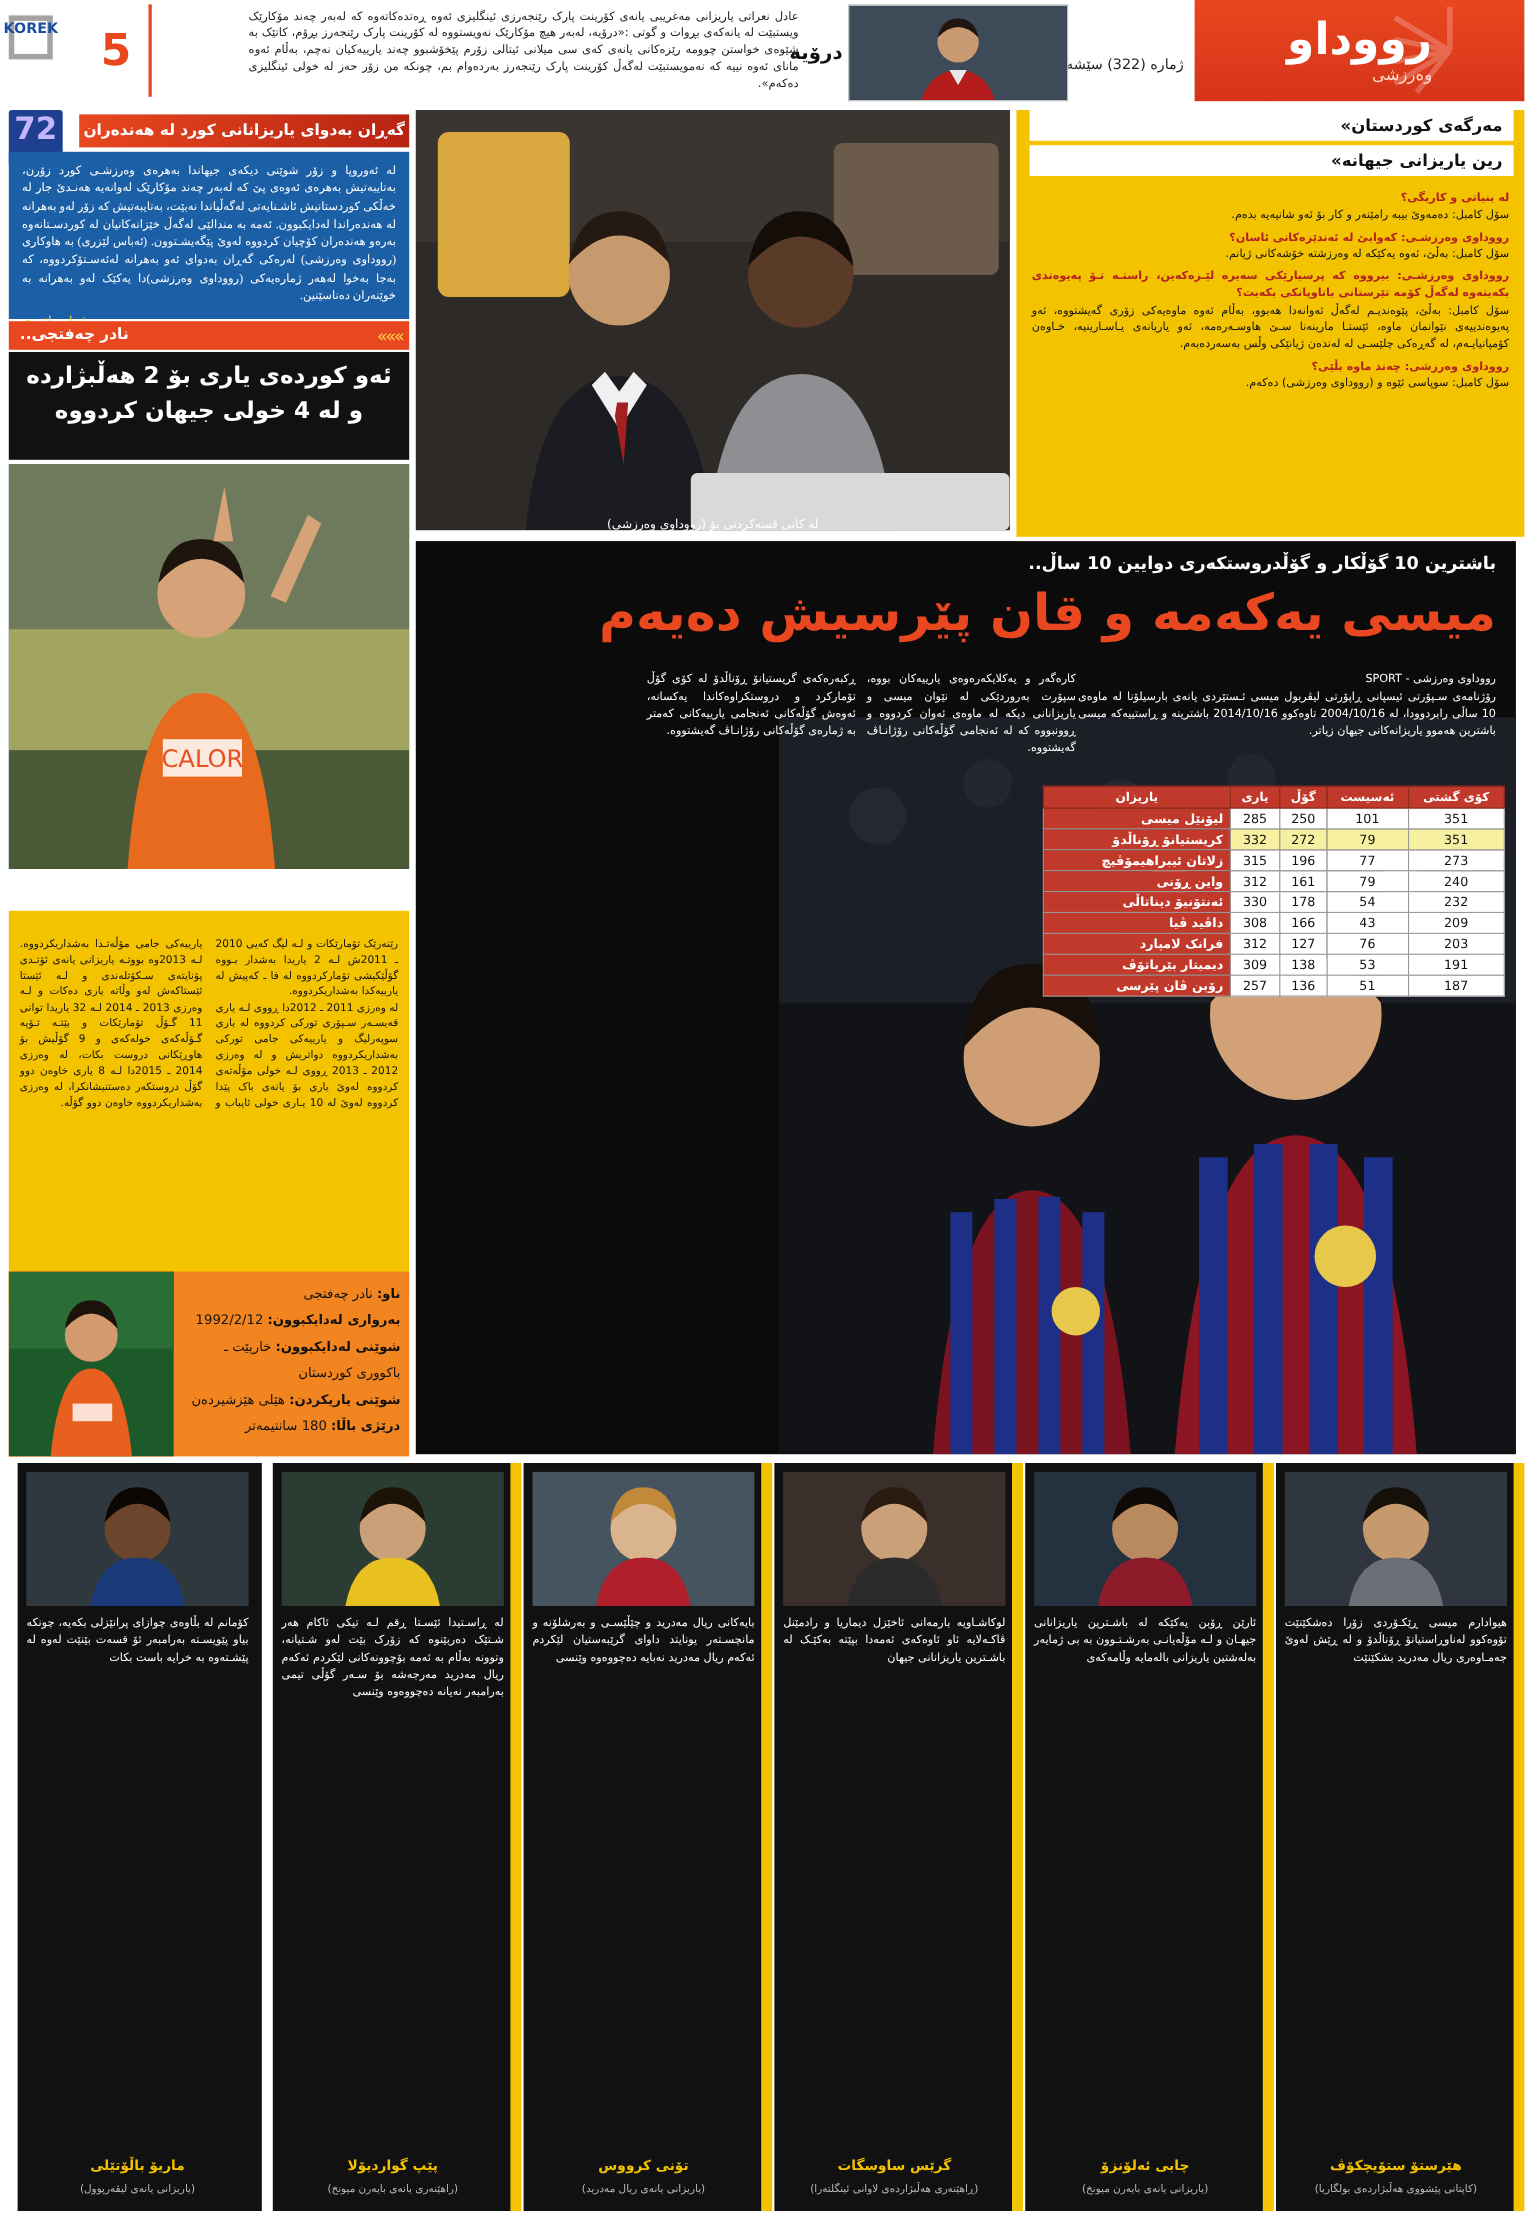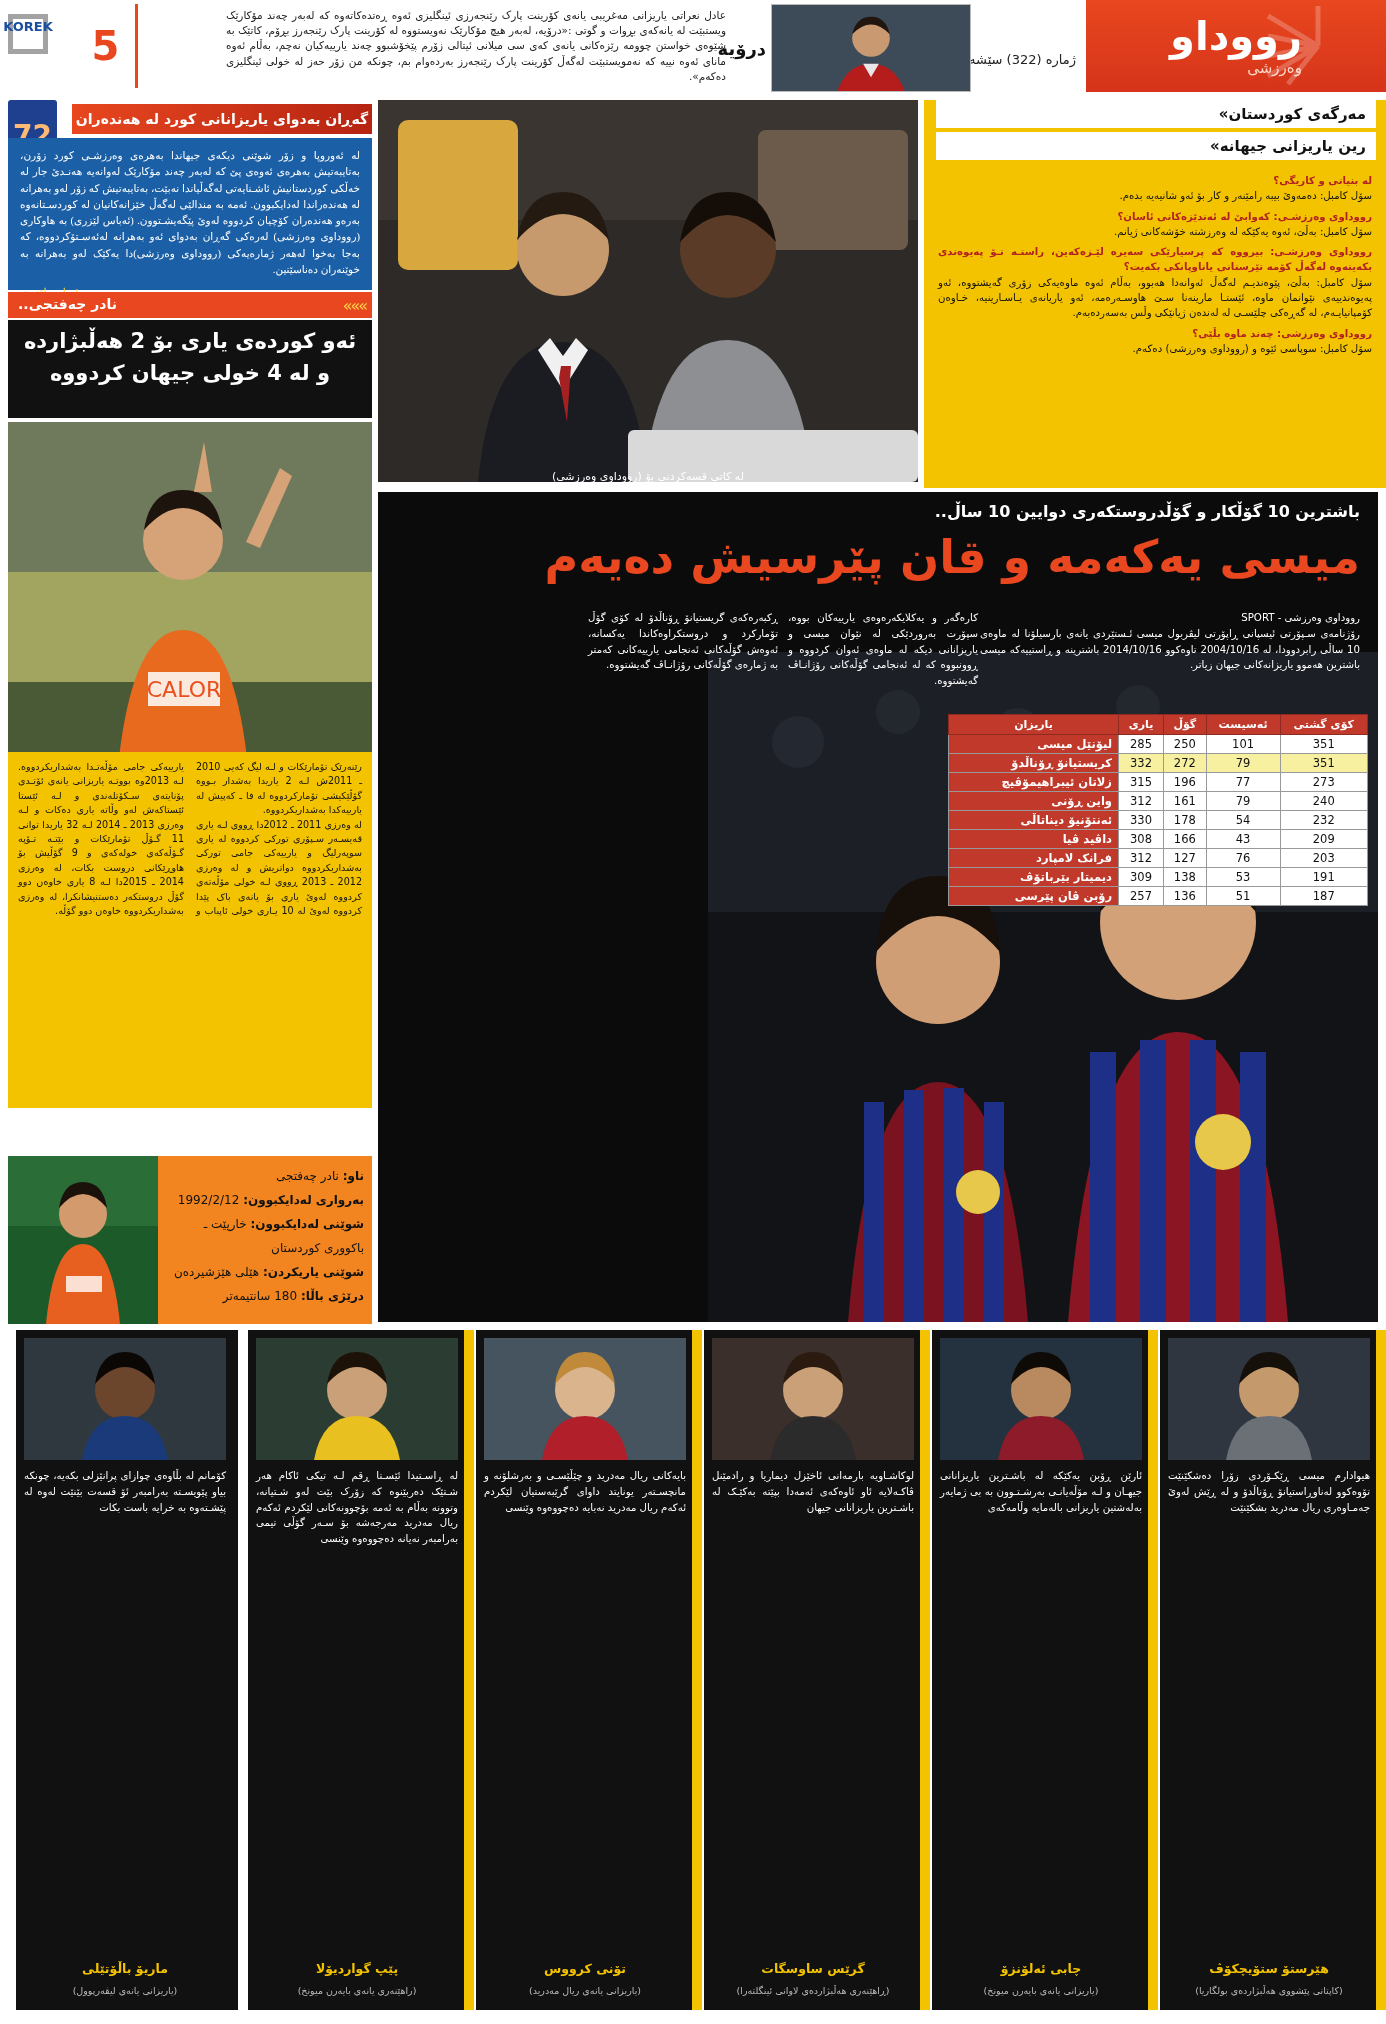--- a/index.html
+++ b/index.html
@@ -25,21 +25,21 @@
   .issue-line { position:absolute; right:310px; top:52px; font-size:13px; color:#222; direction:rtl; }
   .player-box { position:absolute; right:415px; top:4px; width:200px; height:88px; border:1px solid #bbb; background:#f4f4f4; overflow:hidden;}
   .player-name { position:absolute; right:620px; top:38px; font-size:18px; color:#111; font-weight:bold; }
   .lead-text { position:absolute; right:660px; top:8px; width:500px; font-size:10.5px; line-height:1.45; text-align:justify; color:#222; }
   .korek { position:absolute; left:8px; top:14px; width:40px; height:40px; background:#fff; border:5px solid #a3a3a3; display:flex; justify-content:center; }
   .korek span { font-size:13px; font-weight:bold; color:#1a4fa0; }
   .pagenum { position:absolute; left:76px; top:4px; width:62px; height:84px; background:#fff; border-right:3px solid #e8471f; display:flex; align-items:center; justify-content:center; }
   .pagenum span { font-size:40px; color:#e8471f; font-weight:bold; }
 
   
-  .blue-badge { position:absolute; left:8px; top:100px; width:49px; height:52px; background:#1f3f8f; color:#fdba74; display:flex; align-items:flex-end; justify-content:center; font-size:28px; font-weight:bold; border-radius:3px;}
+  .blue-badge { position:absolute; left:8px; top:100px; width:49px; height:52px; background:#1f3f8f; color:#c4b5fd; display:flex; align-items:flex-start; justify-content:center; font-size:28px; font-weight:bold; border-radius:3px;}
   .redbar { position:absolute; left:72px; top:104px; width:300px; height:30px; background:linear-gradient(90deg,#e8471f,#b62412); display:flex; align-items:center; justify-content:center; }
   .redbar span { color:#fff; font-size:14px; font-weight:bold; }
   .blue-article { position:absolute; left:8px; top:138px; width:364px; height:152px; background:#1b5fa6; color:#fff; padding:10px 12px; font-size:10.5px; line-height:1.55; text-align:justify; direction:rtl;font-family:Liberation Serif, serif;}
   .blue-article .byline { color:#ffd54a; font-size:11px; margin-top:6px; text-align:left; }
 
   
   .author-strip { position:absolute; left:8px; top:292px; width:364px; height:26px; background:#e8471f; }
   .author-strip .chev { position:absolute; right:6px; top:4px; color:#ffd54a; font-size:16px; letter-spacing:-2px;}
   .author-strip .nm { position:absolute; left:10px; top:4px; color:#fff; font-size:14px; font-weight:bold; }
 
@@ -71,21 +71,21 @@
 
   
   .tbl { position:absolute; right:10px; top:222px; width:420px; border-collapse:collapse; direction:rtl; }
   .tbl th { background:#c0392b; color:#fff; font-size:11px; padding:3px 6px; border:1px solid #8e2a20; }
   .tbl td { font-size:11.5px; padding:2px 6px; border:1px solid #999; background:#fff; color:#111; text-align:center;}
   .tbl td.nm { background:#c0392b; color:#fff; text-align:right; font-weight:bold; width:170px;}
   .tbl tr.hl td { background:#f6f0a0; }
   .tbl tr.hl td.nm { background:#c0392b; }
 
   
-  .ybox { position:absolute; left:8px; top:752px; width:364px; height:356px; background:#f4c300; padding:8px 10px; }
+  .ybox { position:absolute; left:8px; top:828px; width:364px; height:356px; background:#f4c300; padding:24px 10px; }
   .ybox .cols { column-count:2; column-gap:12px; font-size:9.6px; line-height:1.5; text-align:justify; direction:rtl; color:#111;}
 
   .profile { position:absolute; left:8px; top:1156px; width:364px; height:168px; background:#f2851f; }
   .profile .pic { position:absolute; left:0; top:0; width:150px; height:168px; overflow:hidden; background:#b5651d;}
   .profile .rows { position:absolute; right:8px; top:8px; width:200px; font-size:12px; line-height:2.0; text-align:right; color:#111;}
   .profile .rows .k { font-weight:bold; }
 
   
   .cards { position:absolute; left:8px; top:1330px; width:1370px; height:686px; }
   .card { position:absolute; top:0; width:218px; height:680px; background:#111; }

